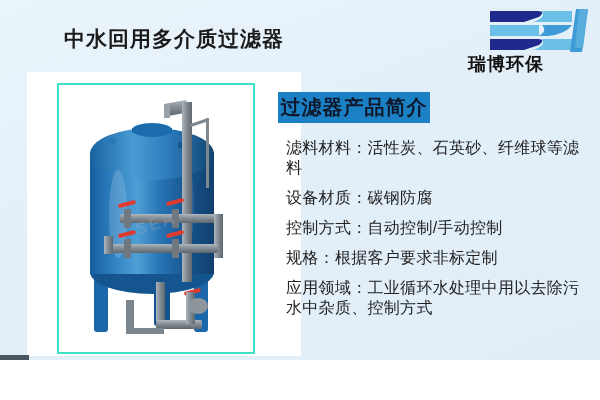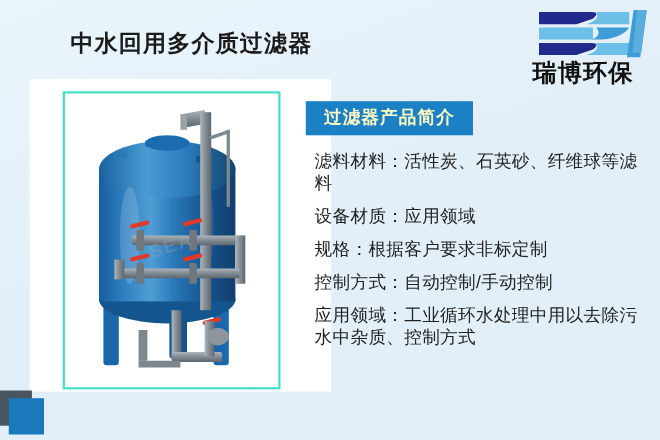--- a/index.html
+++ b/index.html
@@ -8,21 +8,21 @@
   }
   body {
     width: 600px;
     height: 400px;
     overflow: hidden;
     font-family: "Liberation Sans", "DejaVu Sans", sans-serif;
   }
   #slide {
     position: relative;
     width: 600px;
-    height: 400px;
+    height: 360px;
     background: linear-gradient(160deg, #eaf4fb 0%, #e3eff8 45%, #e1eef8 100%);
     overflow: hidden;
   }
 
   
   #page-title {
     position: absolute;
     left: 64px;
     top: 25px;
     font-size: 21px;
@@ -45,22 +45,21 @@
     left: 8px;
     top: 2px;
     width: 112px;
     height: 46px;
   }
   #logo-text {
     position: absolute;
     left: 0;
     top: 46px;
     width: 124px;
-    text-align: center;
-    font-size: 22px;
+    font-size: 18px;
     font-weight: bold;
     color: #111;
     letter-spacing: 1px;
   }
 
   
   #photo-panel {
     position: absolute;
     left: 27px;
     top: 72px;
@@ -116,22 +115,22 @@
   }
 
   
   #spec-header {
     position: absolute;
     left: 278px;
     top: 92px;
     width: 152px;
     height: 31px;
     background: #1c80c4;
-    color: #fef9c3;
-    font-size: 16px;
+    color: #0f172a;
+    font-size: 20px;
     font-weight: bold;
     letter-spacing: 1px;
     display: flex;
     align-items: center;
     justify-content: center;
   }
   #spec-list {
     position: absolute;
     left: 286px;
     top: 138px;
@@ -255,19 +254,19 @@
     <div id="watermark">SEA</div>
   </div>
 
   <div id="deco-square-dark"></div>
   <div id="deco-square-blue"></div>
 
   <div id="spec-header">过滤器产品简介</div>
 
   <div id="spec-list">
     <div class="spec-line">滤料材料：活性炭、石英砂、纤维球等滤料</div>
-    <div class="spec-line">设备材质：应用领域</div>
+    <div class="spec-line">设备材质：碳钢防腐</div>
+    <div class="spec-line">控制方式：自动控制/手动控制</div>
     <div class="spec-line">规格：根据客户要求非标定制</div>
-    <div class="spec-line">控制方式：自动控制/手动控制</div>
     <div class="spec-line">应用领域：工业循环水处理中用以去除污水中杂质、控制方式</div>
   </div>
 
 </div>
 
 </body></html>

